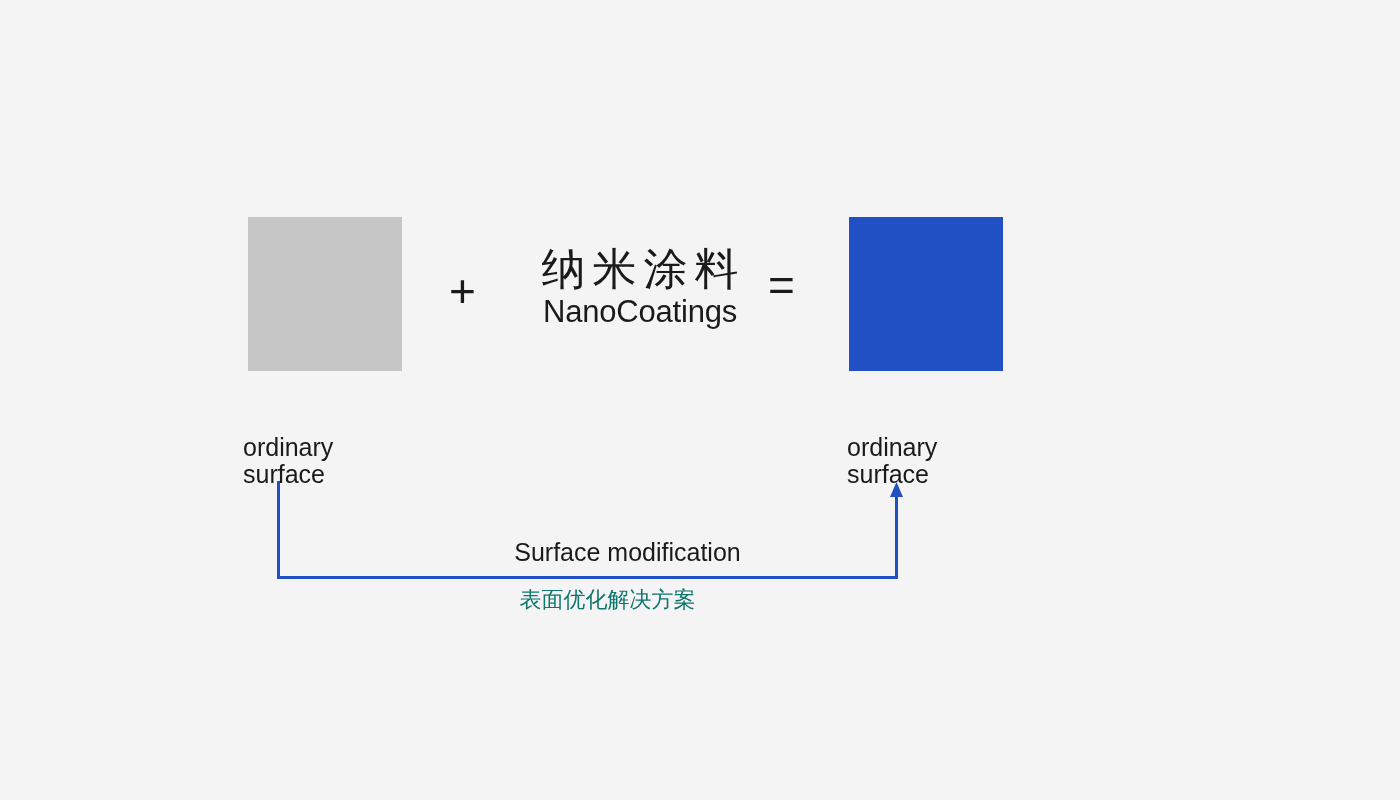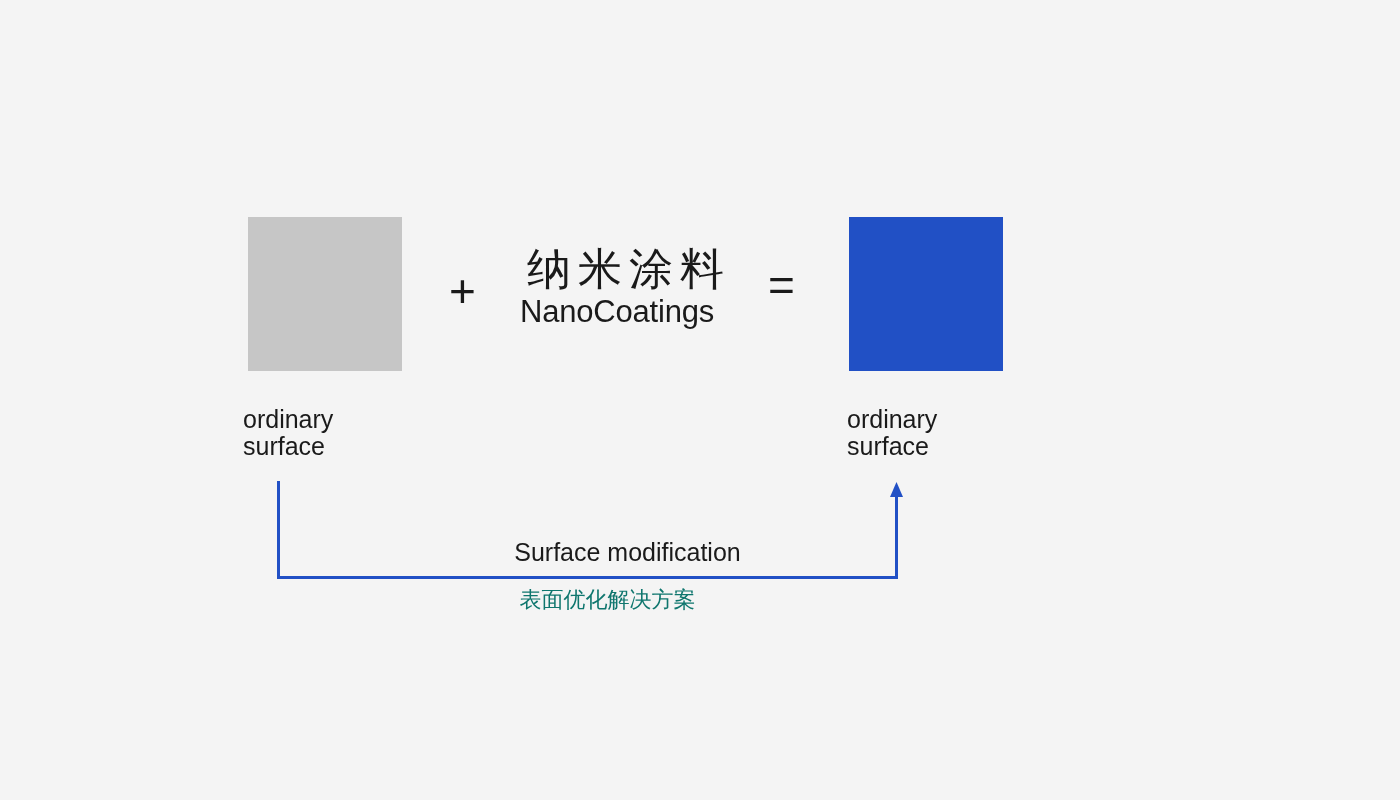--- a/index.html
+++ b/index.html
@@ -54,20 +54,21 @@
     left: 768px;
     top: 262px;
   }
 
   
   #product-label {
     position: absolute;
     left: 520px;
     top: 243px;
     width: 240px;
+    text-align: center;
   }
   #product-name-cn {
     font-size: 44px;
     letter-spacing: 7px;
     line-height: 1.18;
     color: #1a1a1a;
     font-family: "DejaVu Sans", "Liberation Sans", sans-serif;
     white-space: nowrap;
     text-indent: 7px;
   }
@@ -94,20 +95,21 @@
     white-space: nowrap;
     font-family: "DejaVu Sans", "Liberation Sans", sans-serif;
   }
 
   
   .caption {
     position: absolute;
     font-size: 25px;
     line-height: 27px;
     color: #1a1a1a;
+    margin-top: 28px;
   }
   #ordinary-caption {
     left: 243px;
     top: 406px;
   }
   #smarter-caption {
     left: 847px;
     top: 406px;
   }
   .caption-line {

